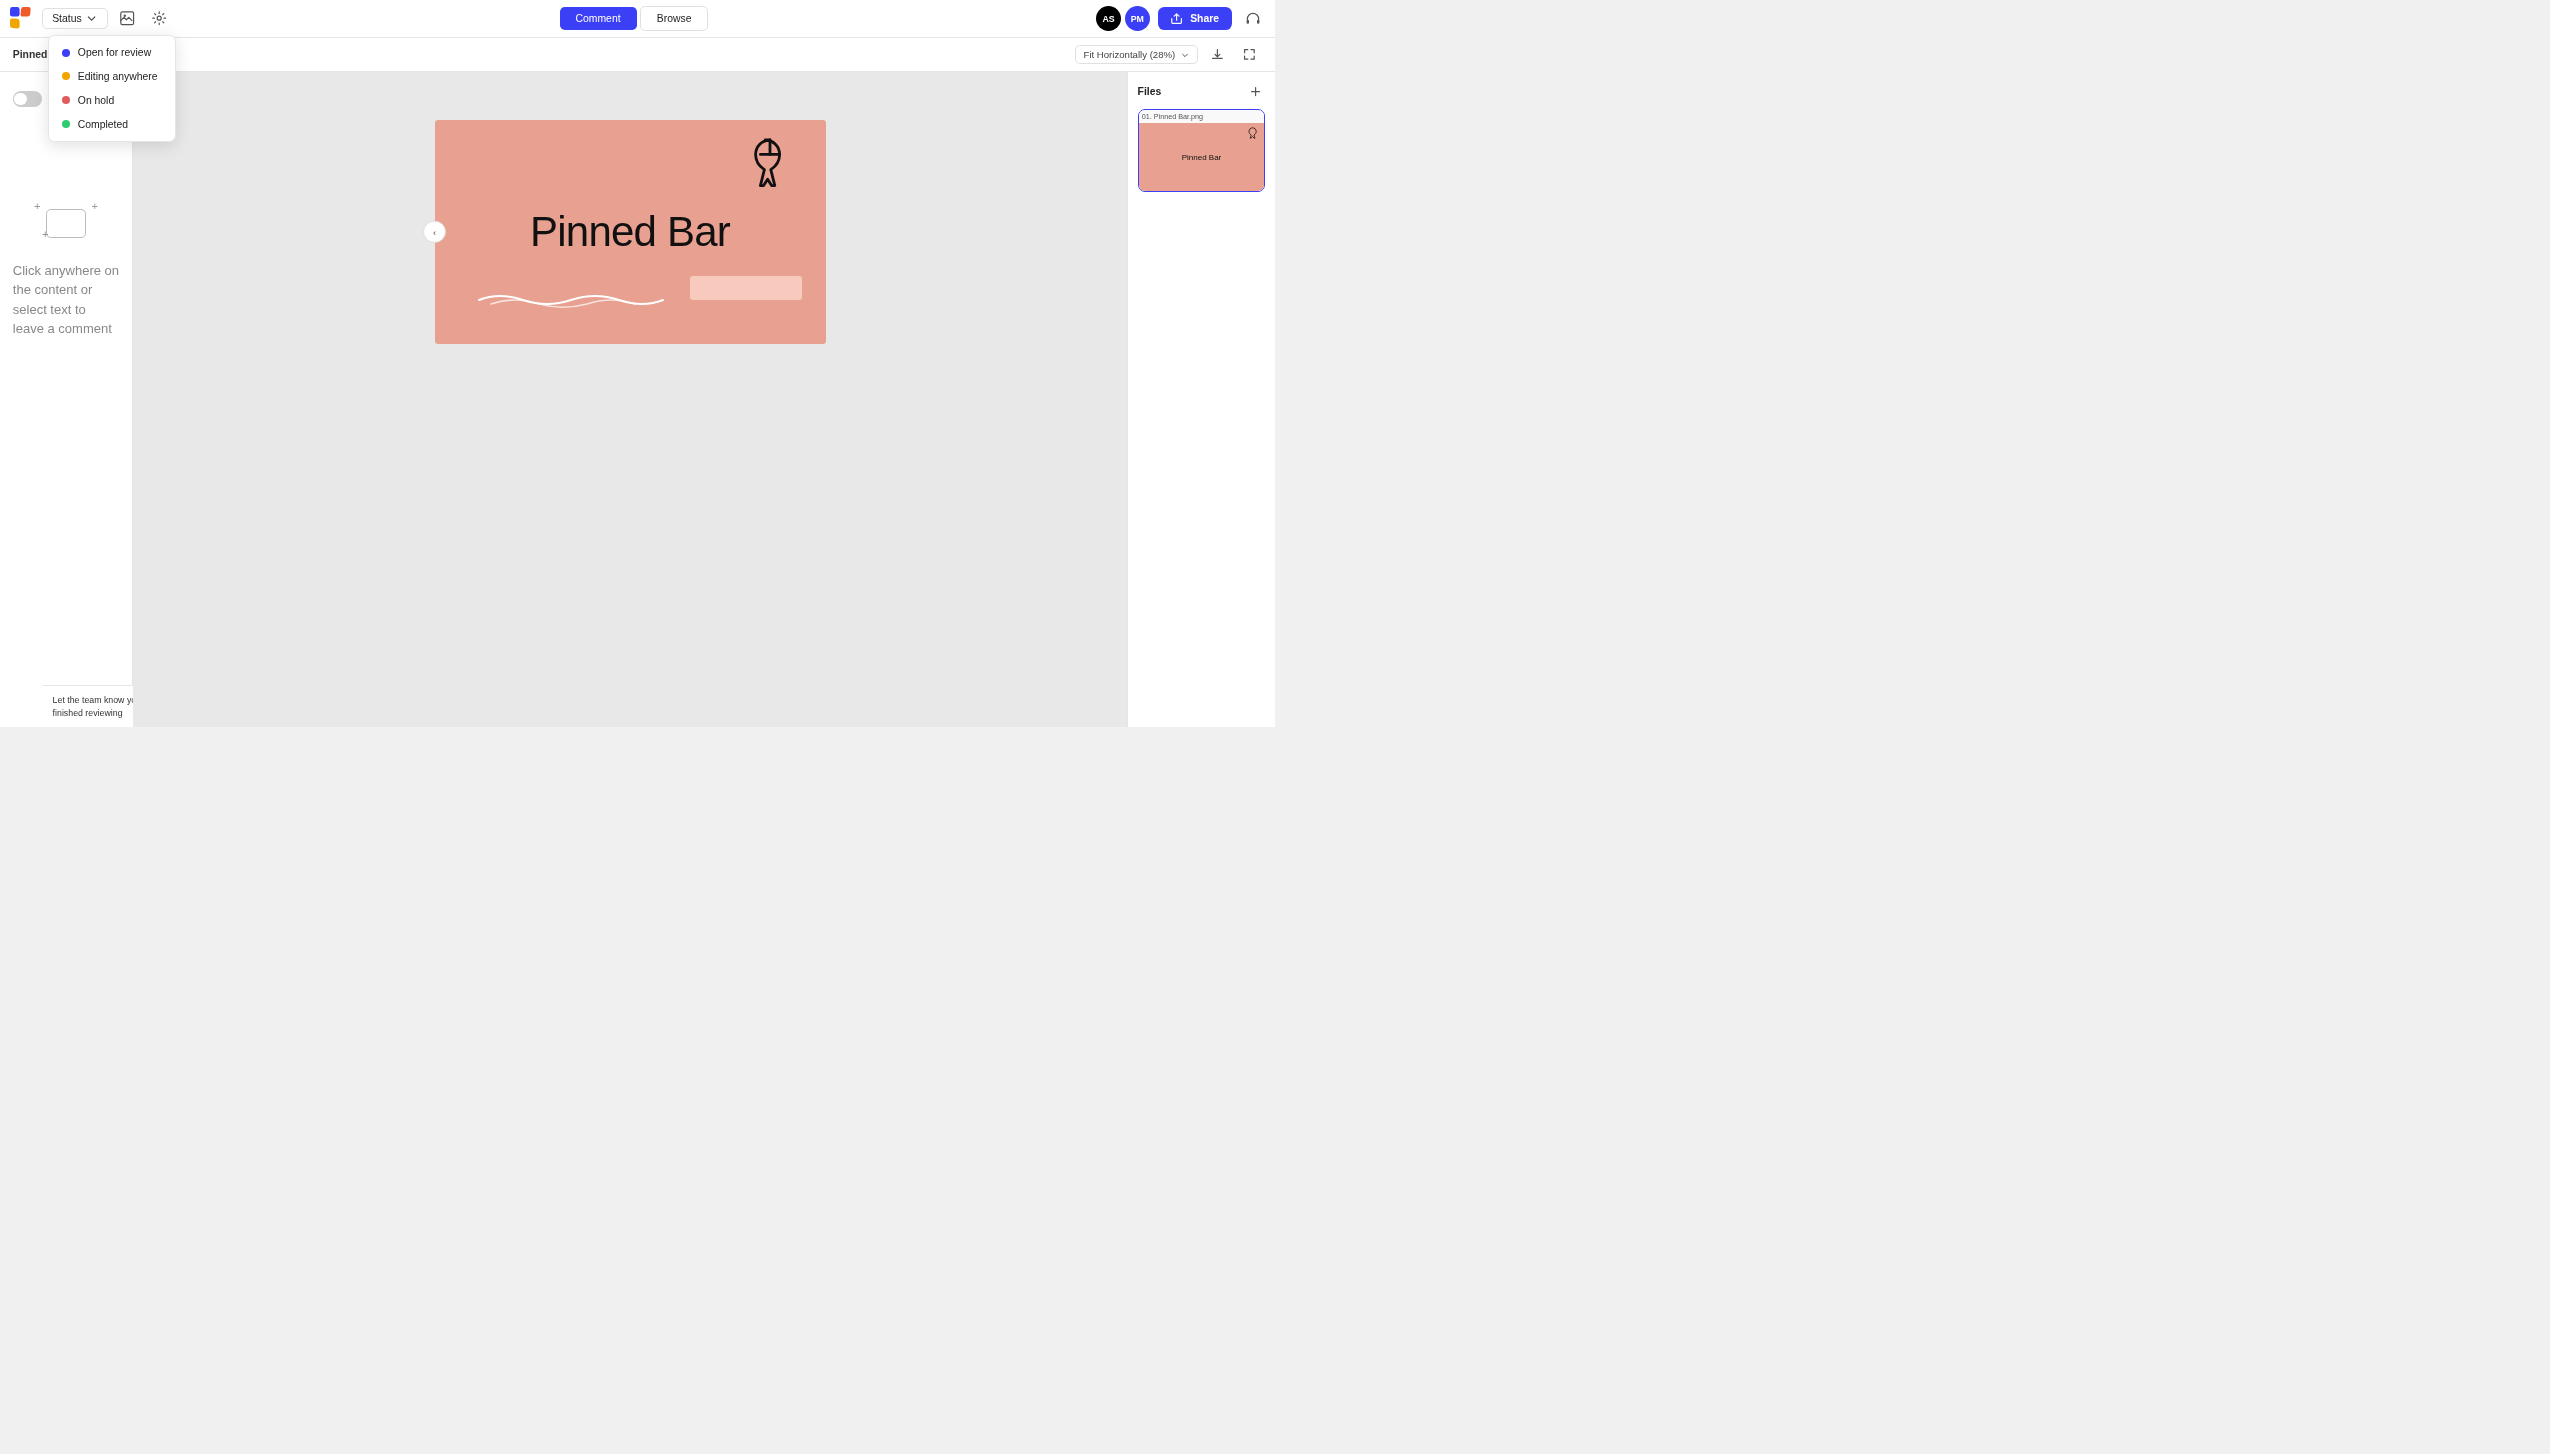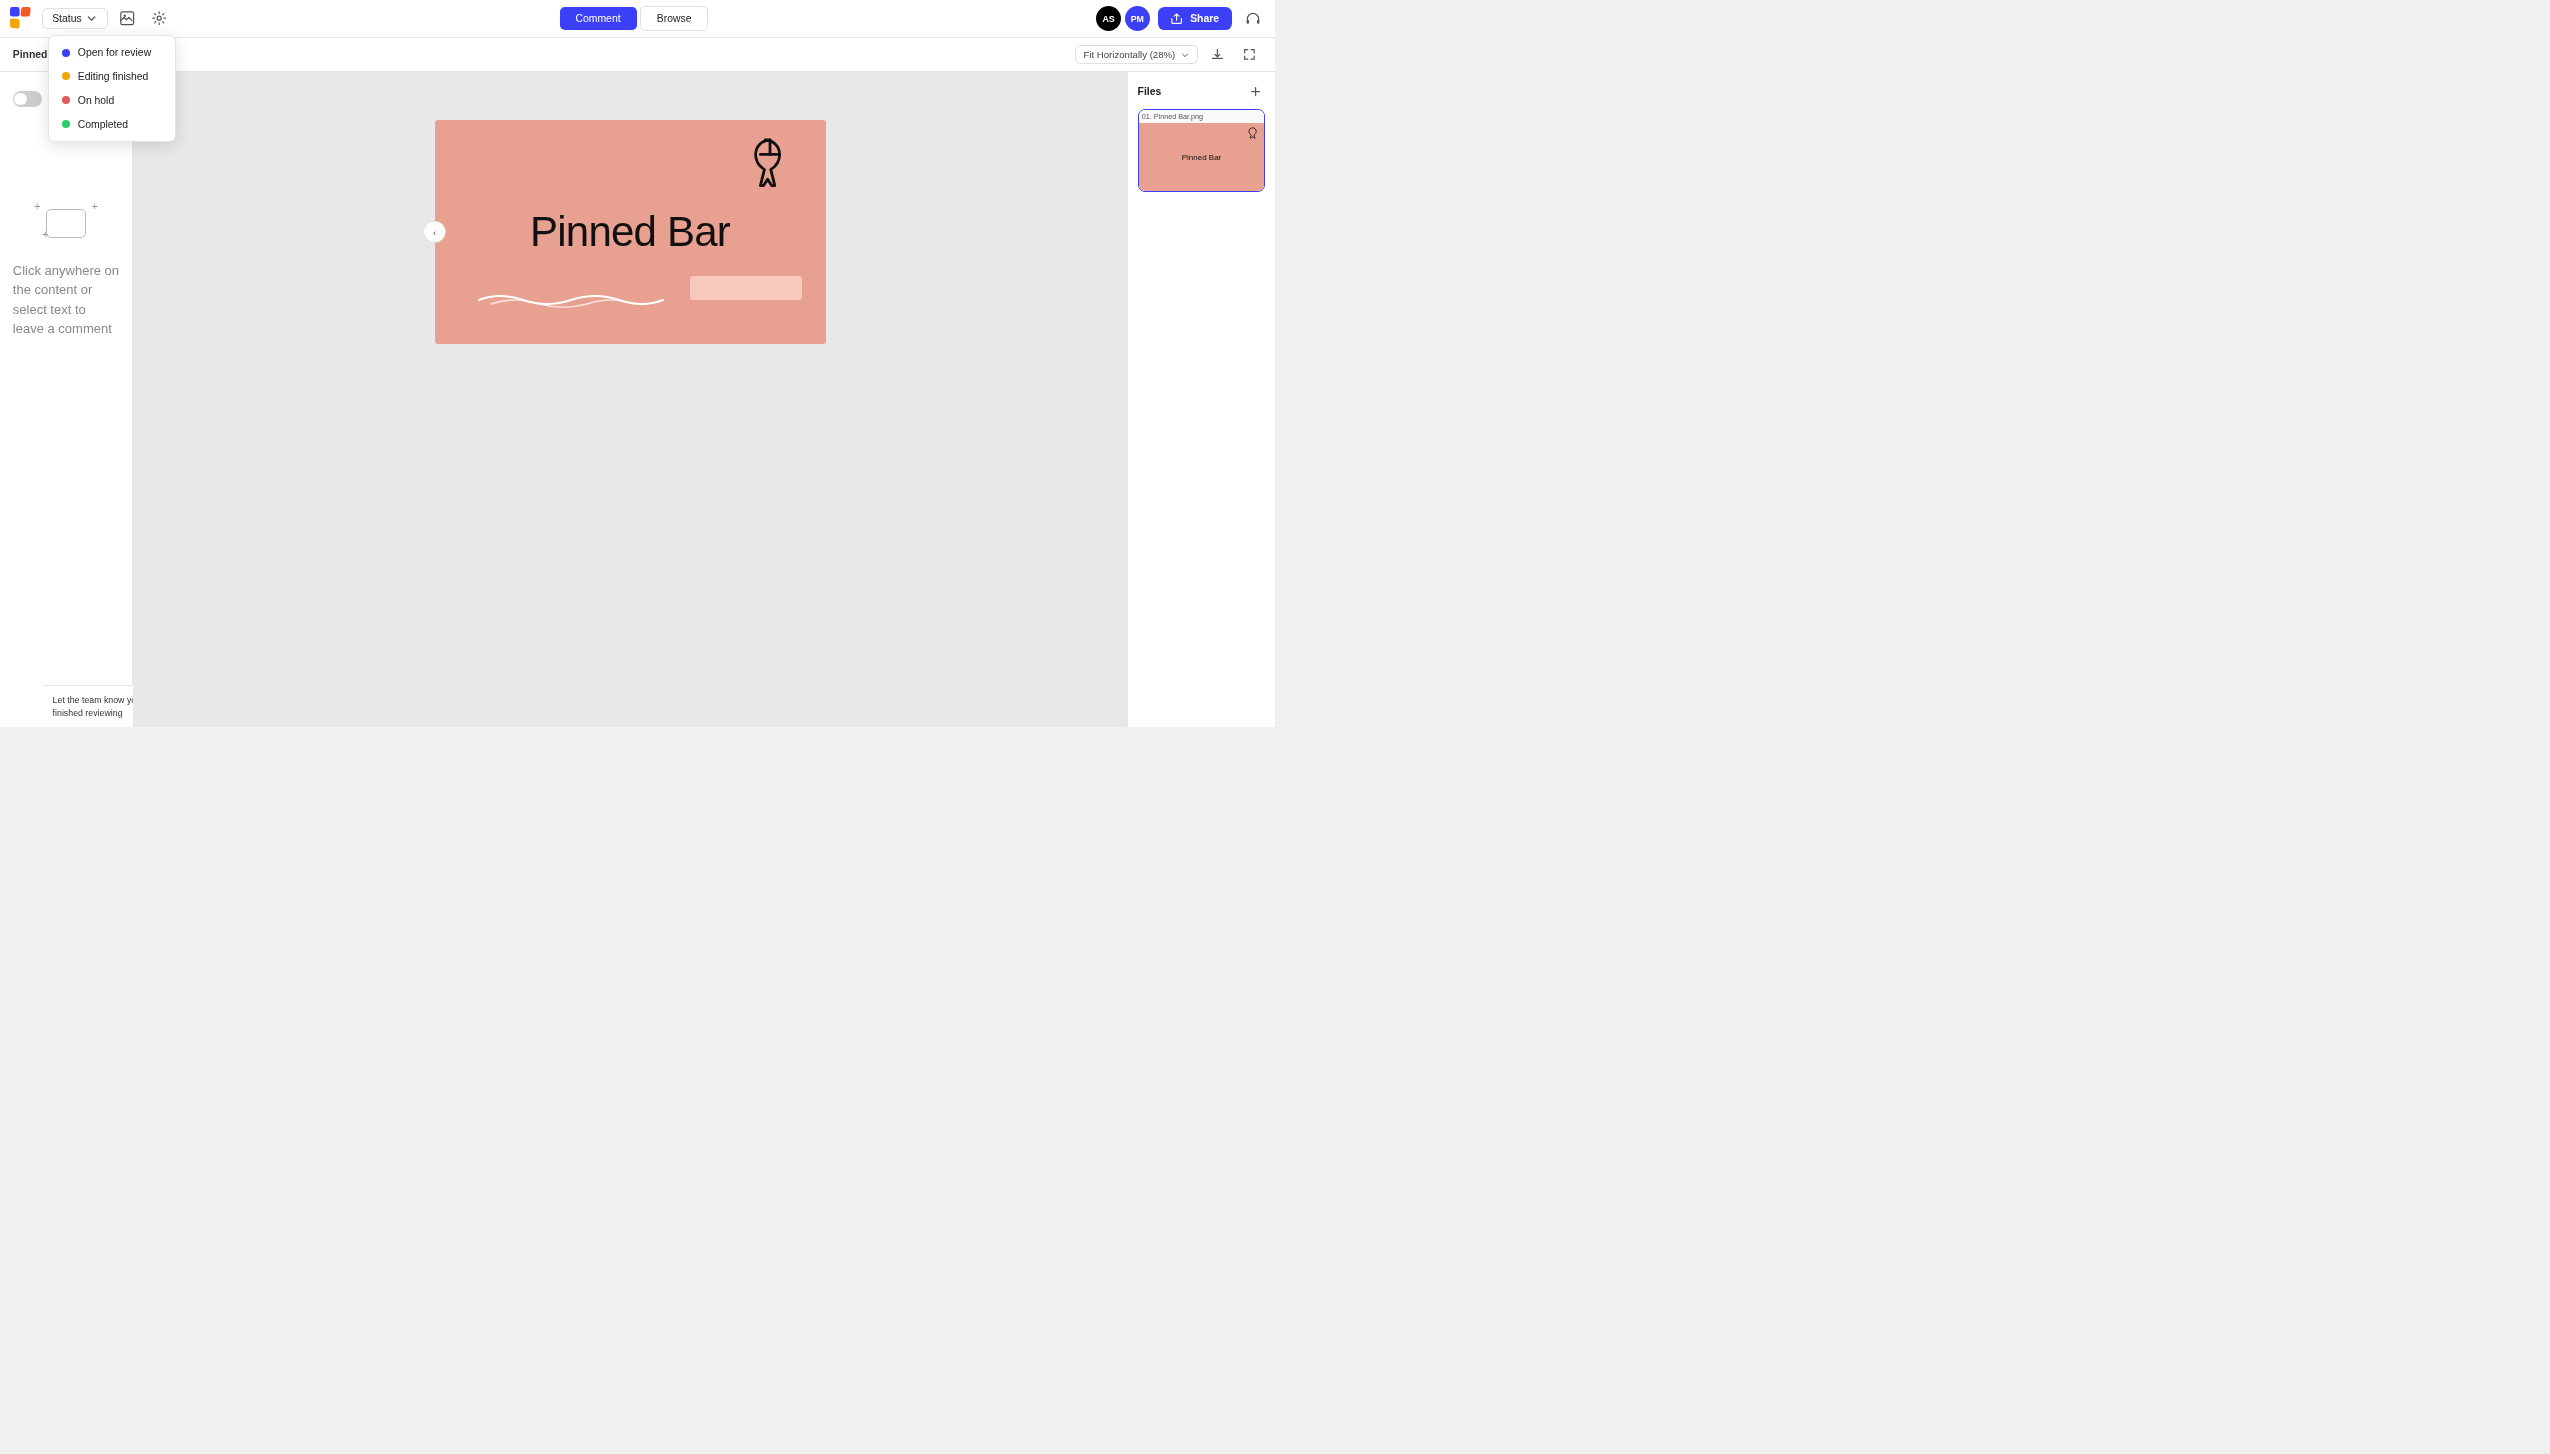--- a/index.html
+++ b/index.html
@@ -580,21 +580,21 @@
   </div>
 </div>
 
 <div class="dropdown-overlay">
   <div class="dropdown-item">
     <span class="status-dot" style="background:#3b3ff5;"></span>
     <span>Open for review</span>
   </div>
   <div class="dropdown-item">
     <span class="status-dot" style="background:#f0a500;"></span>
-    <span>Editing finished</span>
+    <span>Editing anywhere</span>
   </div>
   <div class="dropdown-item">
     <span class="status-dot" style="background:#e05c5c;"></span>
     <span>On hold</span>
   </div>
   <div class="dropdown-item">
     <span class="status-dot" style="background:#2ecc71;"></span>
     <span>Completed</span>
   </div>
 </div>

